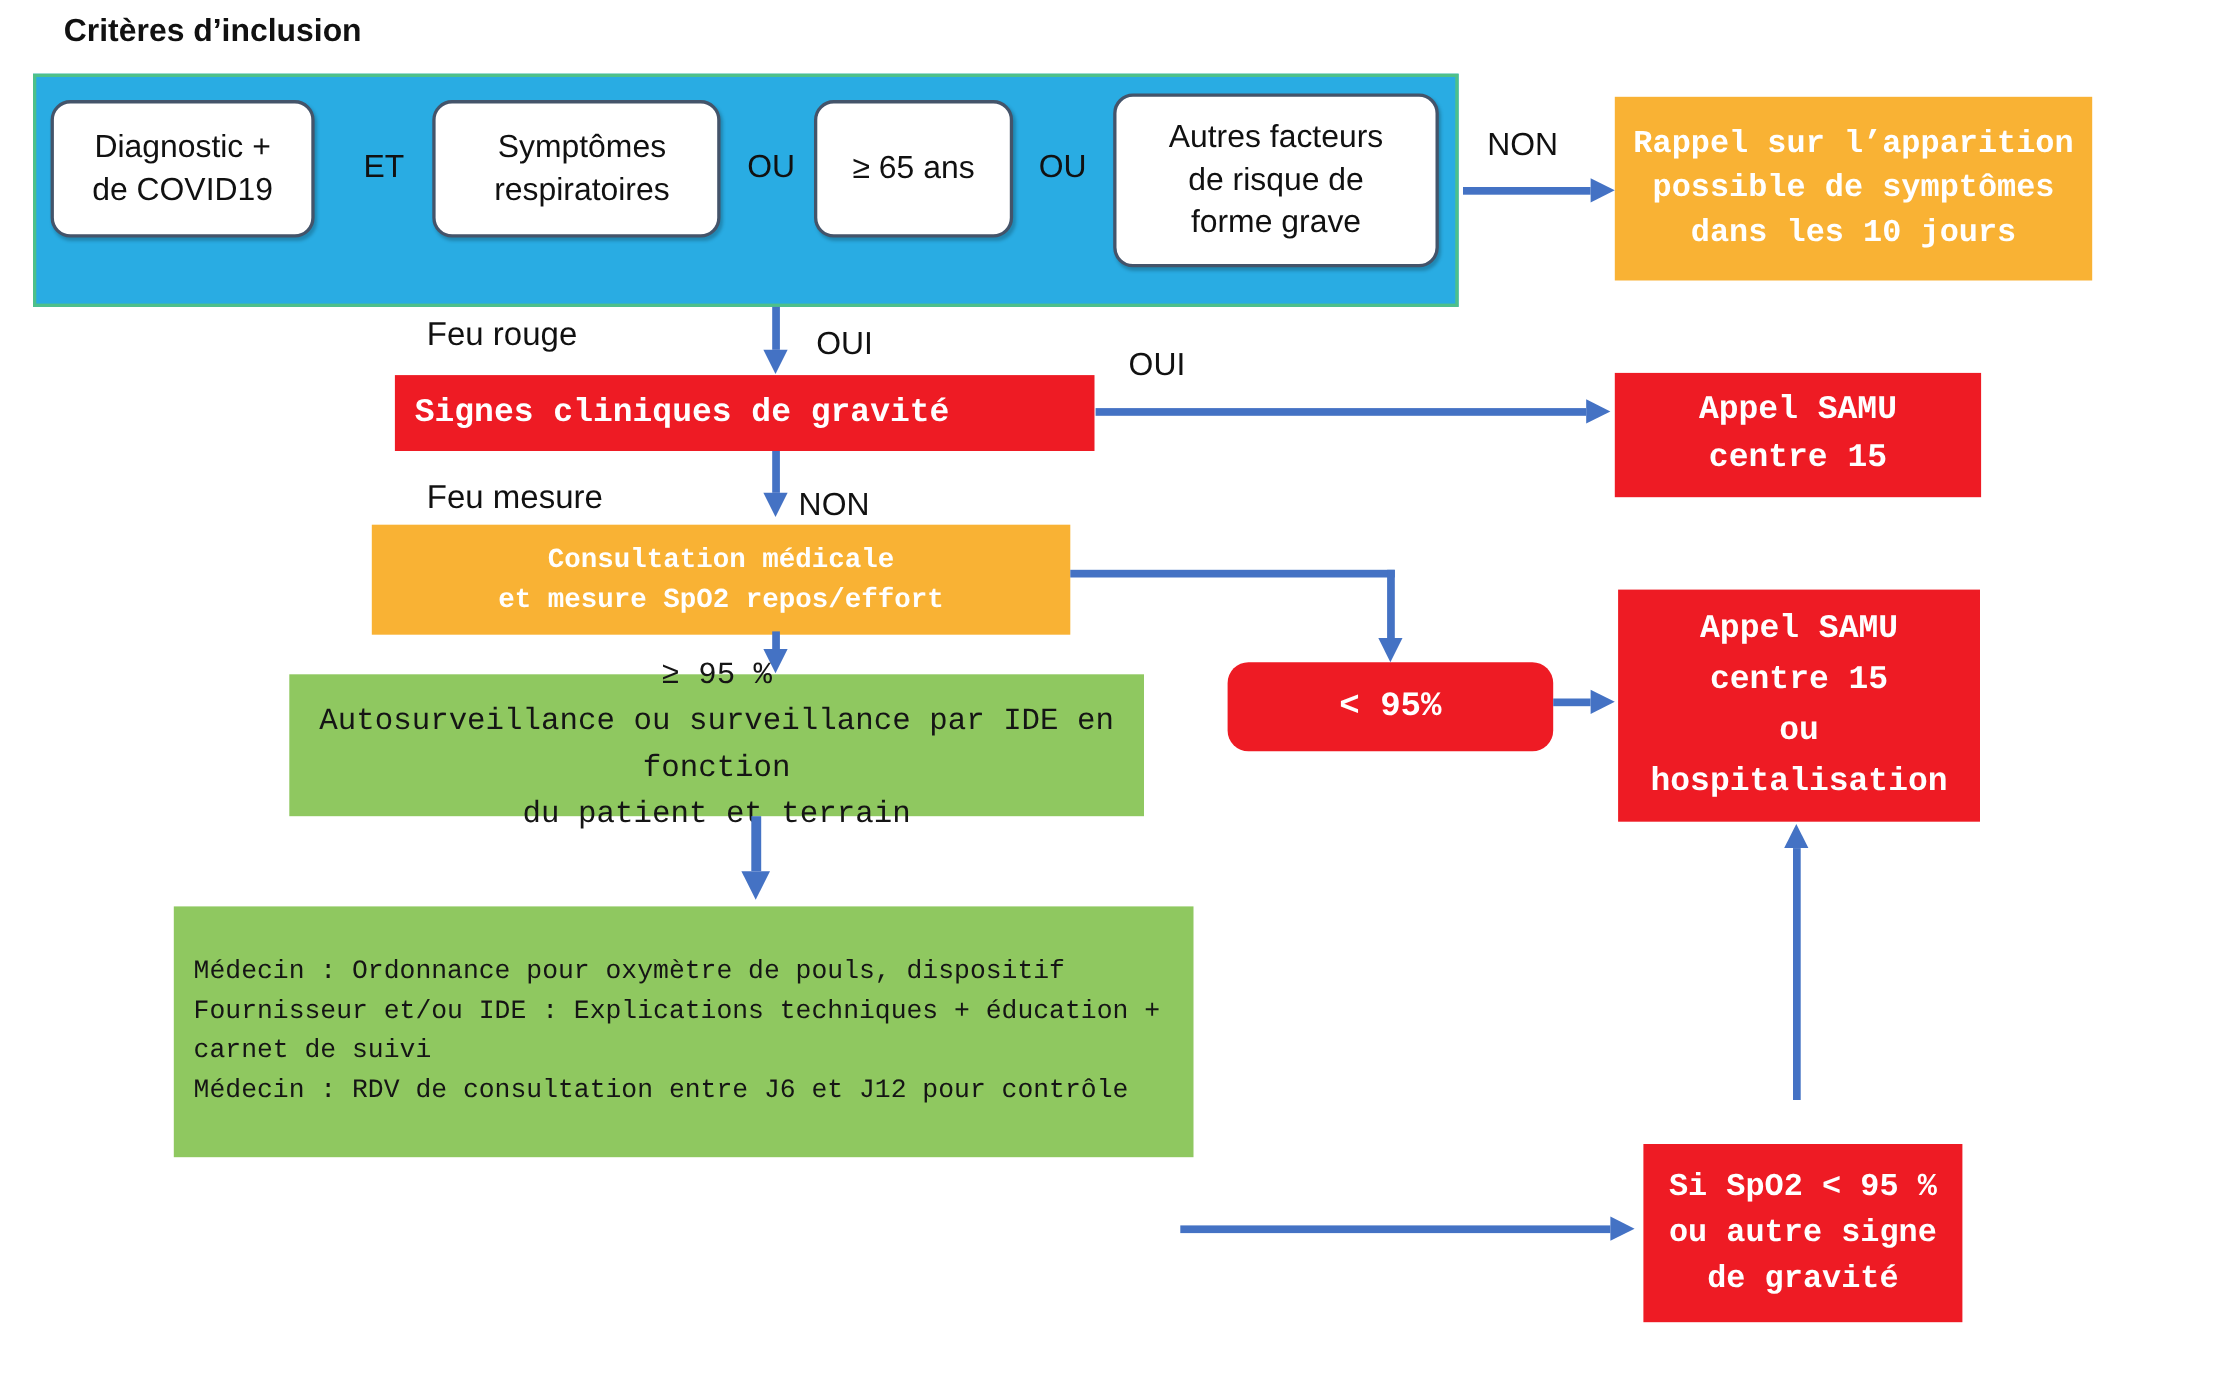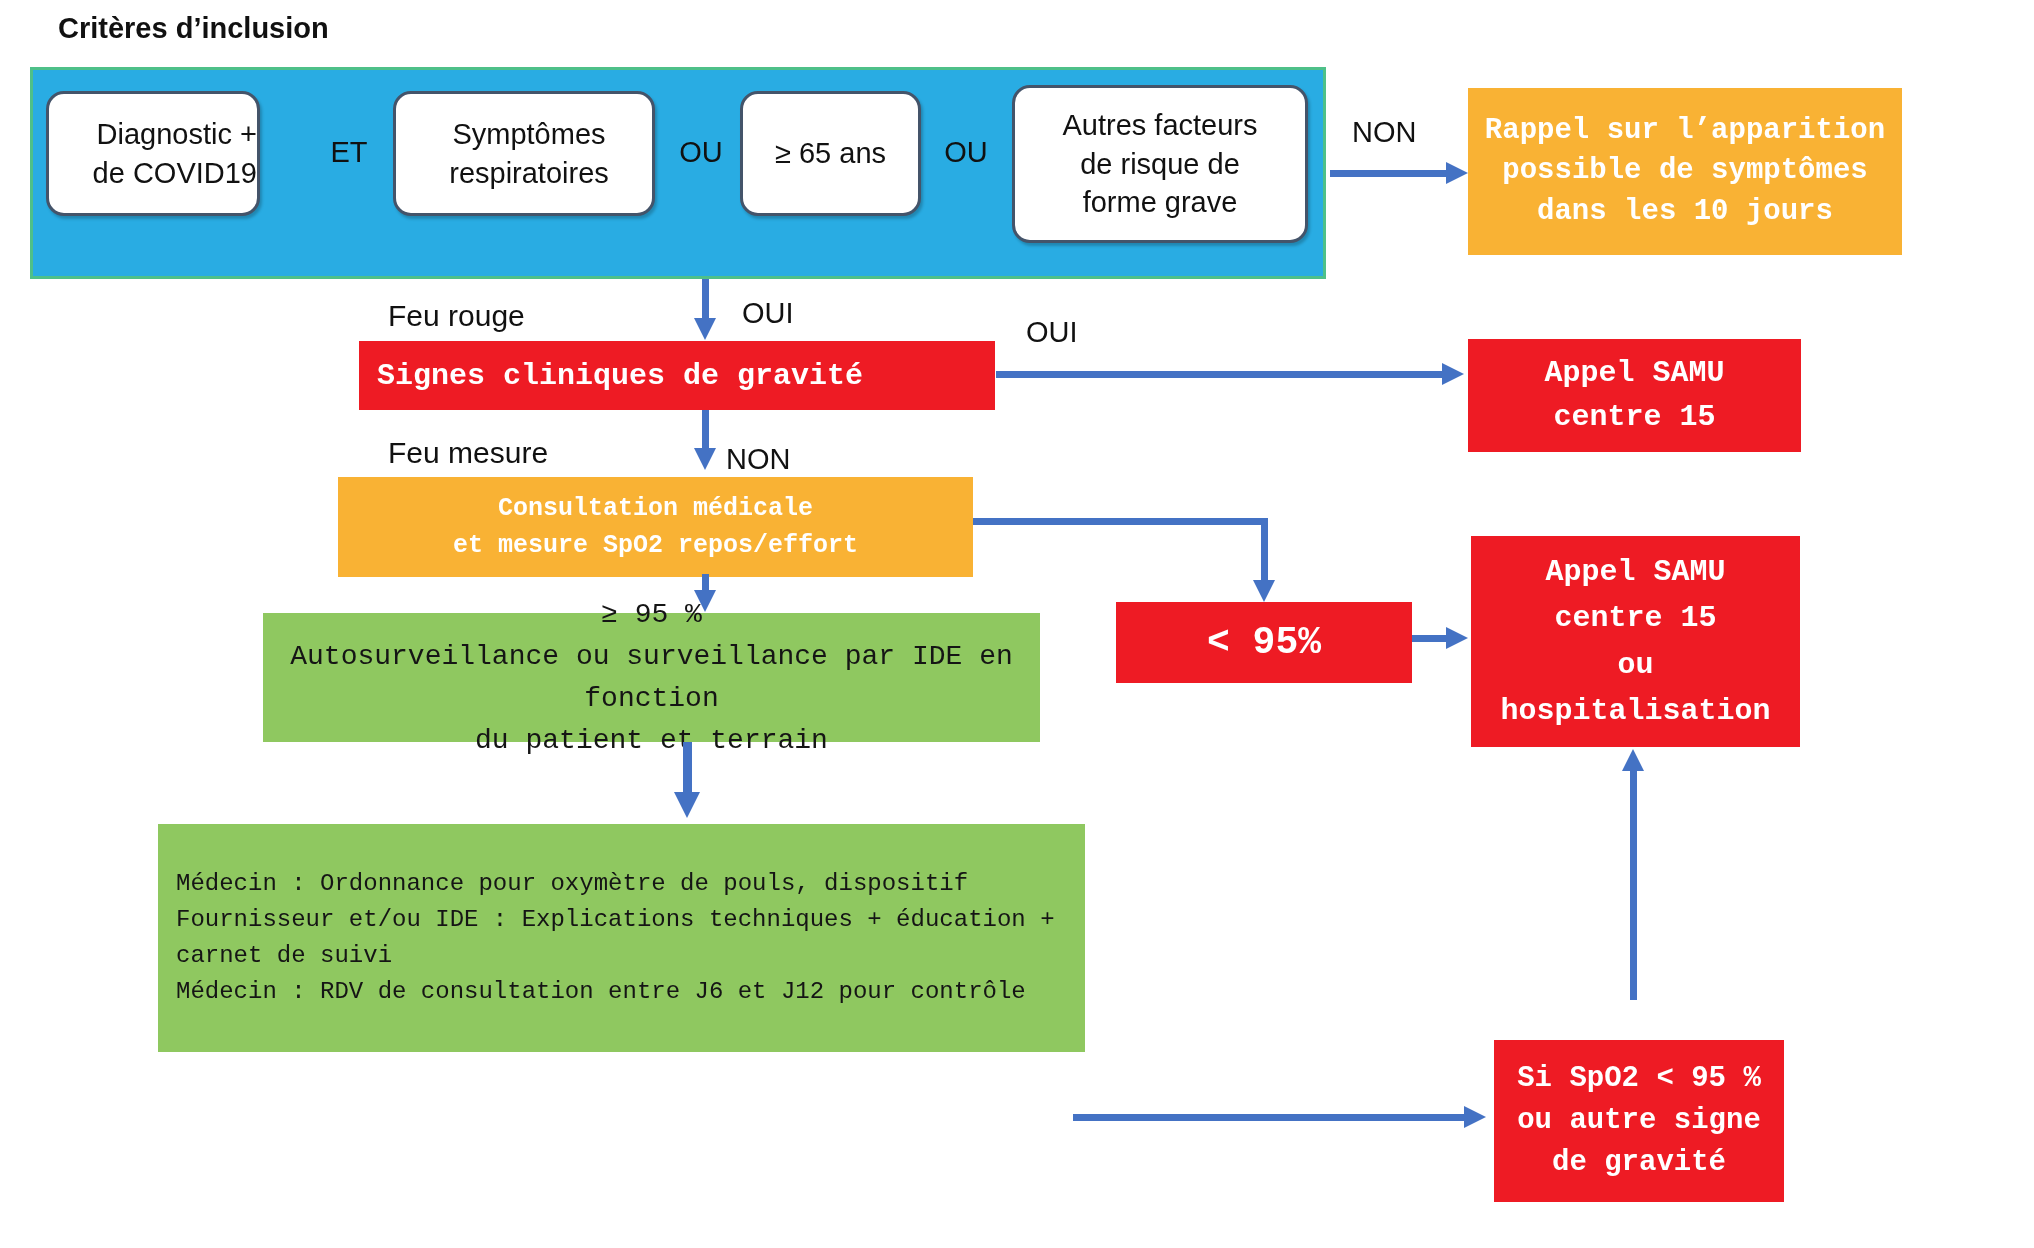--- a/index.html
+++ b/index.html
@@ -40,21 +40,21 @@
 </style>
 </head>
 <body>
 
 <div class="canvas">
 
   <div class="abs title">Critères d’inclusion</div>
 
   <div class="abs blue-panel"></div>
 
-  <div class="abs wbox" style="left:46px;top:91px;width:214px;height:125px;align-items:flex-end;">
+  <div class="abs wbox" style="left:46px;top:91px;width:240px;height:125px;">
     <span>Diagnostic +</span>
     <span>de COVID19</span>
   </div>
   <div class="abs op" style="left:323px;top:136px;width:52px;">ET</div>
   <div class="abs wbox" style="left:393px;top:91px;width:262px;height:125px;padding-left:10px;">
     <span>Symptômes</span>
     <span>respiratoires</span>
   </div>
   <div class="abs op" style="left:676px;top:136px;width:50px;">OU</div>
   <div class="abs wbox" style="left:740px;top:91px;width:181px;height:125px;">
@@ -73,21 +73,21 @@
 
   <div class="abs node orange" style="left:1468px;top:88px;width:434px;height:167px;font-size:29px;line-height:1.38;">
     <span>Rappel sur l’apparition</span>
     <span>possible de symptômes</span>
     <span>dans les 10 jours</span>
   </div>
 
   <div class="abs vline" style="left:702px;top:279px;height:39px;"></div>
   <div class="abs ah-d" style="left:694px;top:318px;"></div>
   <div class="abs lbl" style="left:742px;top:297px;">OUI</div>
-  <div class="abs lbl big" style="left:388px;top:299px;">Feu rouge</div>
+  <div class="abs lbl big" style="left:388px;top:288px;">Feu rouge</div>
 
   <div class="abs node red" style="left:359px;top:341px;width:636px;height:69px;font-size:30px;align-items:flex-start;padding-left:18px;">
     <span>Signes cliniques de gravité</span>
   </div>
 
   <div class="abs lbl" style="left:1026px;top:316px;">OUI</div>
   <div class="abs hline" style="left:996px;top:371px;width:446px;"></div>
   <div class="abs ah-r" style="left:1442px;top:363px;"></div>
 
   <div class="abs node red" style="left:1468px;top:339px;width:333px;height:113px;font-size:30px;line-height:1.45;">
@@ -111,21 +111,21 @@
 
   <div class="abs vline" style="left:702px;top:574px;height:16px;"></div>
   <div class="abs ah-d" style="left:694px;top:590px;"></div>
 
   <div class="abs node green" style="left:263px;top:613px;width:777px;height:129px;font-size:28px;line-height:1.5;">
     <span>≥ 95 %</span>
     <span>Autosurveillance ou surveillance par IDE en fonction</span>
     <span>du patient et terrain</span>
   </div>
 
-  <div class="abs node red" style="left:1116px;top:602px;width:296px;height:81px;font-size:38px;">
+  <div class="abs node red" style="left:1116px;top:602px;width:296px;height:81px;font-size:31px;border-radius:19px;">
     <span>&lt; 95%</span>
   </div>
   <div class="abs hline" style="left:1412px;top:635px;width:34px;"></div>
   <div class="abs ah-r" style="left:1446px;top:627px;"></div>
 
   <div class="abs node red" style="left:1471px;top:536px;width:329px;height:211px;font-size:30px;line-height:1.55;">
     <span>Appel SAMU</span>
     <span>centre 15</span>
     <span>ou</span>
     <span>hospitalisation</span>

